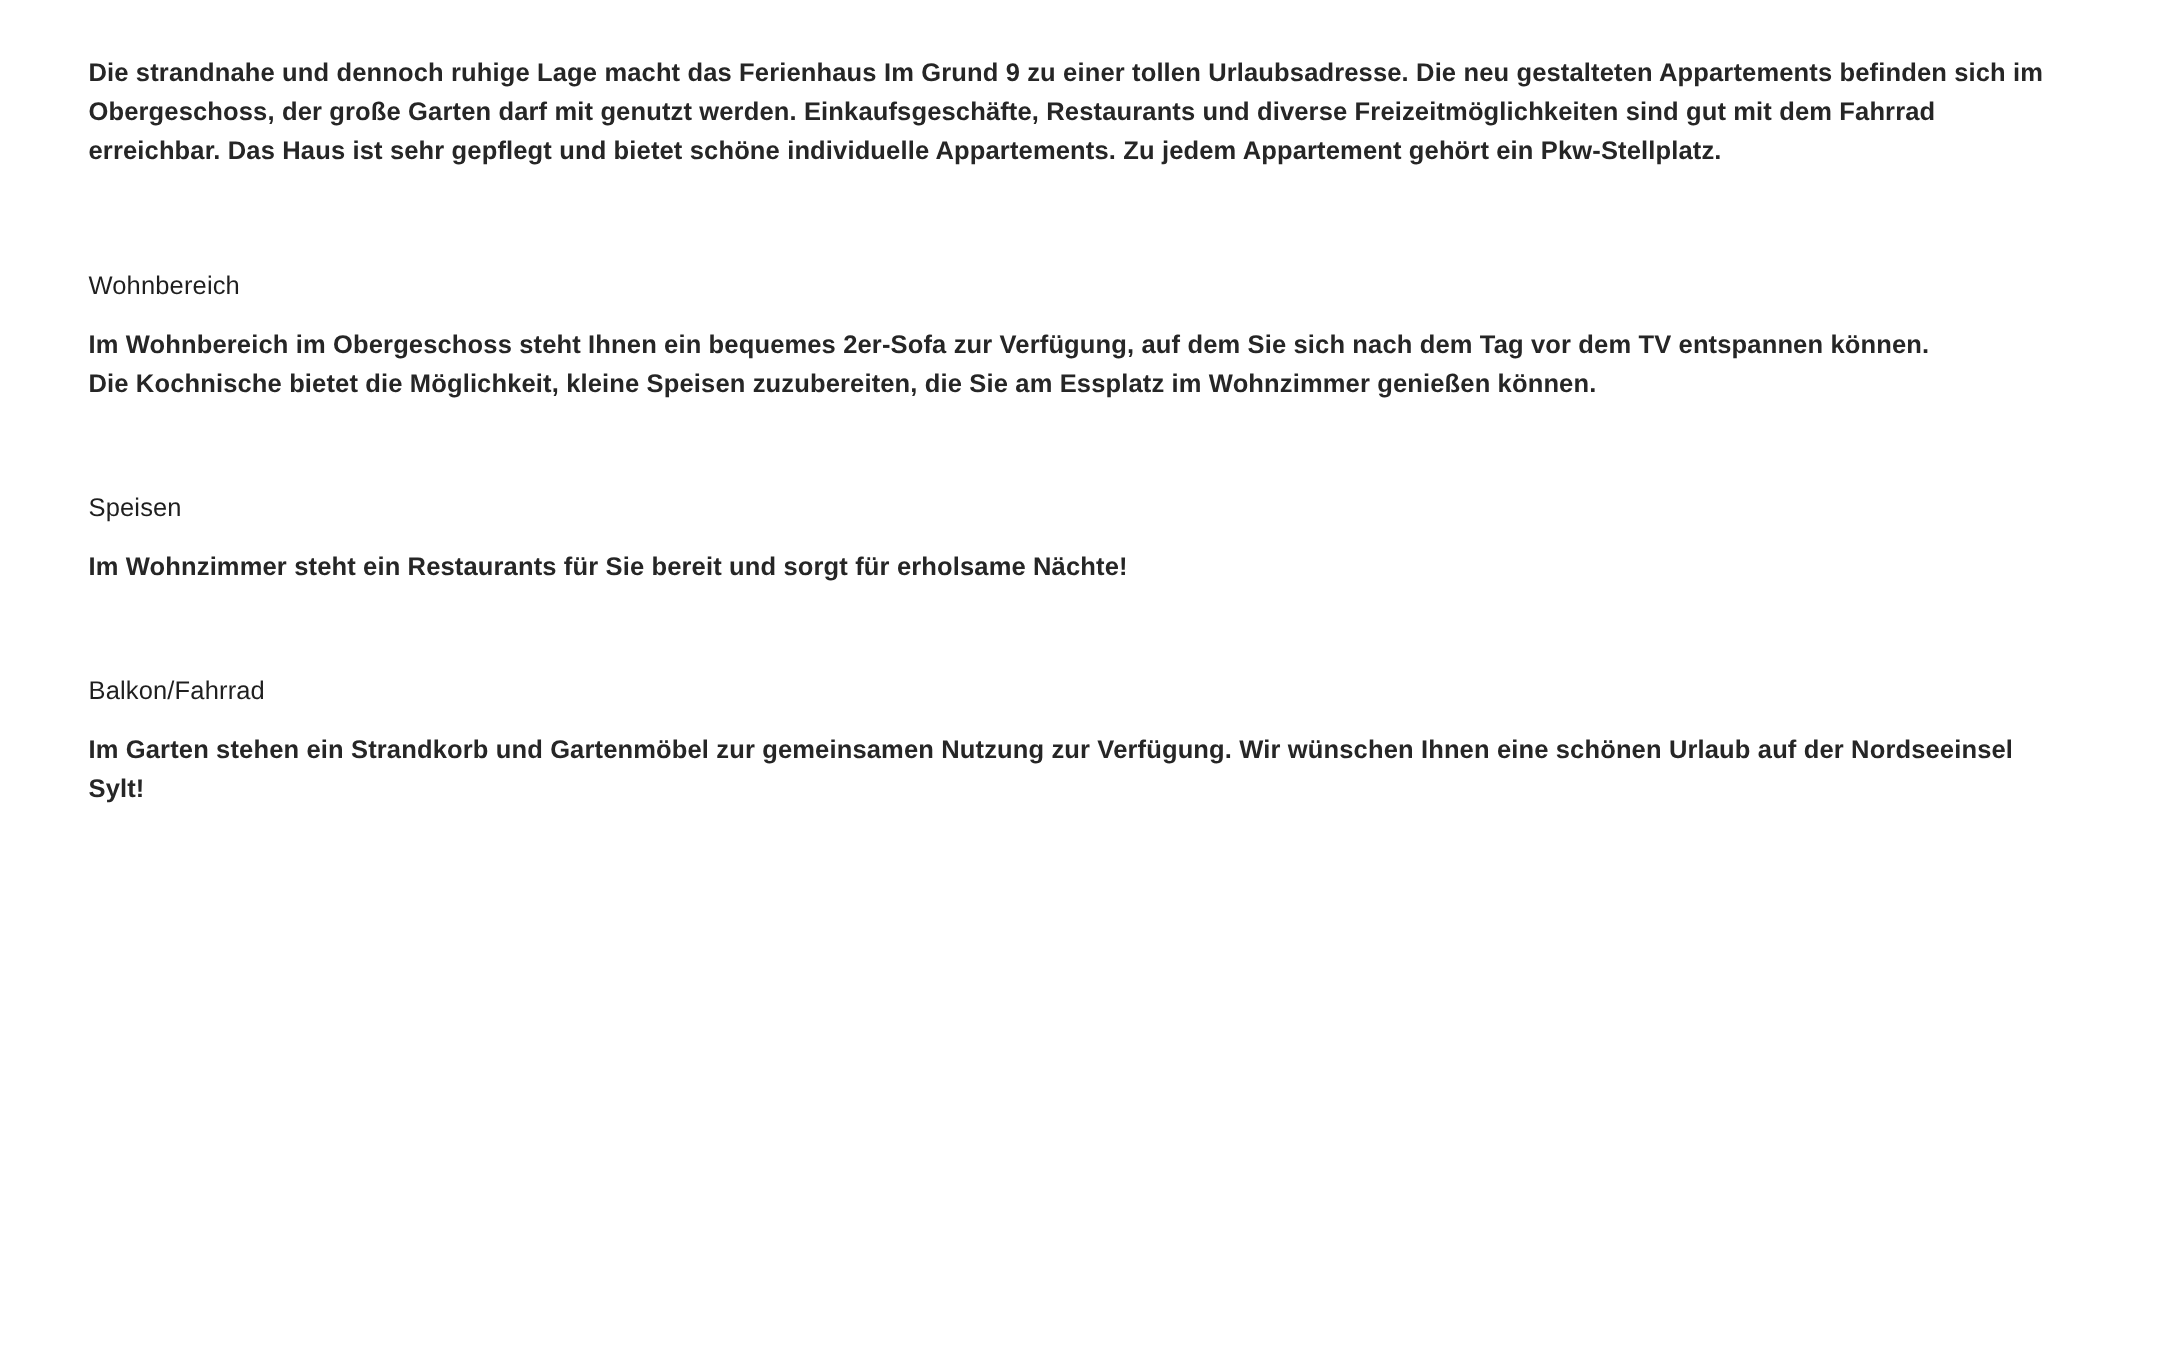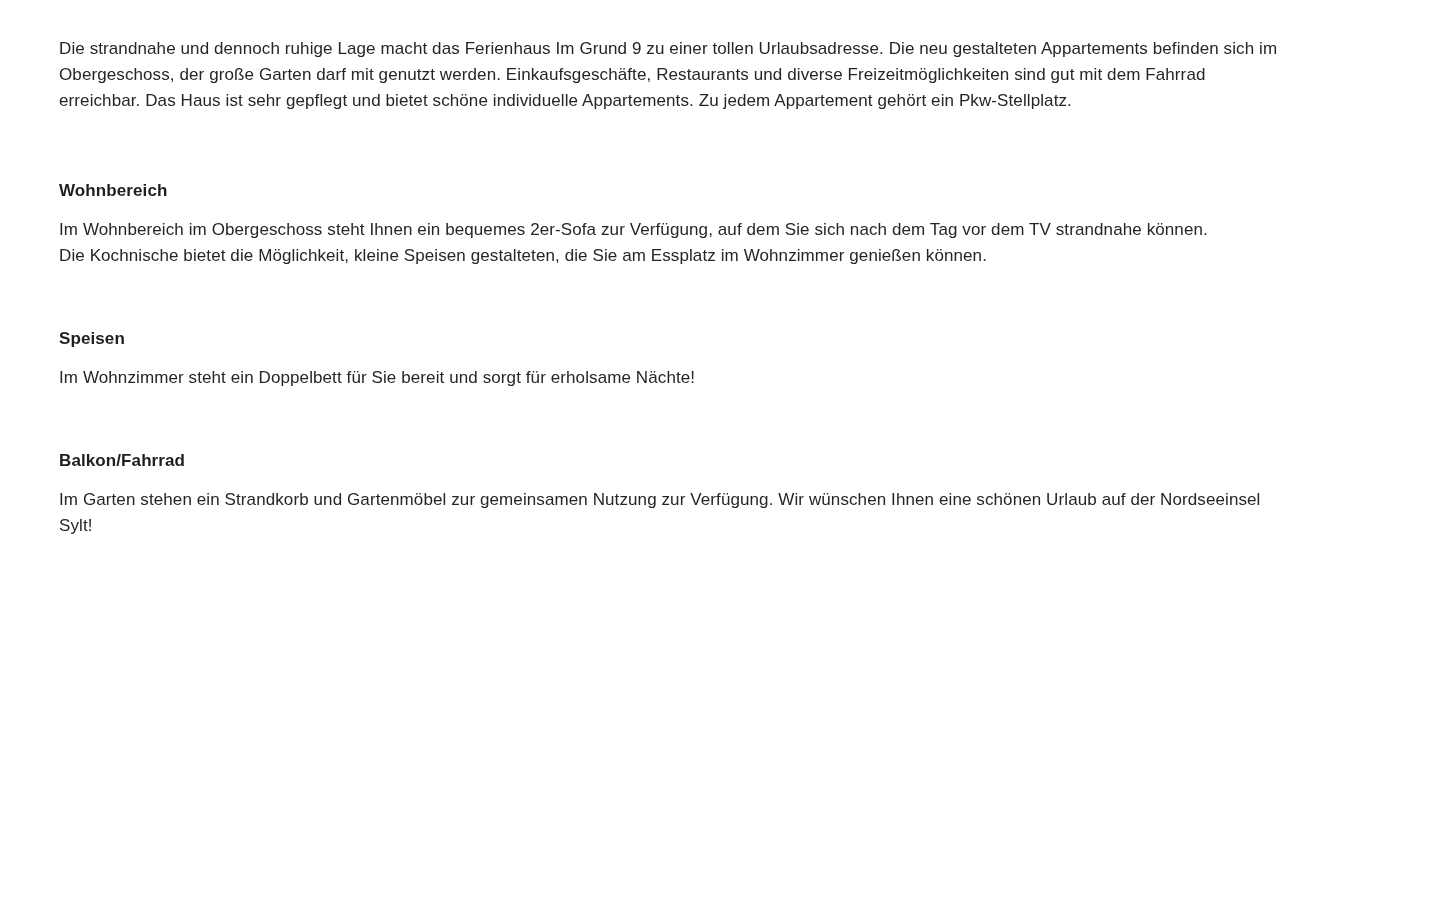--- a/index.html
+++ b/index.html
@@ -17,52 +17,52 @@
   .doc {
     box-sizing: border-box;
     width: 1440px;
     height: 908px;
     padding: 36px 58px 0 59px;
   }
   .para {
     margin: 0;
     font-size: 17px;
     line-height: 26px;
-    font-weight: 400;
+    font-weight: 700;
     white-space: pre-line;
     letter-spacing: 0.1px;
   }
   .section-heading {
     margin: 57px 0 13px 0;
     font-size: 17px;
     line-height: 26px;
-    font-weight: 700;
+    font-weight: 400;
     color: #1f1f1f;
     white-space: pre-line;
     letter-spacing: 0.1px;
   }
   .section-heading.first {
     margin-top: 64px;
   }
 </style>
 </head>
 <body>
 
 <div class="doc">
 
   <p class="para">Die strandnahe und dennoch ruhige Lage macht das Ferienhaus Im Grund 9 zu einer tollen Urlaubsadresse. Die neu gestalteten Appartements befinden sich im
 Obergeschoss, der große Garten darf mit genutzt werden. Einkaufsgeschäfte, Restaurants und diverse Freizeitmöglichkeiten sind gut mit dem Fahrrad
 erreichbar. Das Haus ist sehr gepflegt und bietet schöne individuelle Appartements. Zu jedem Appartement gehört ein Pkw-Stellplatz.</p>
 
   <h2 class="section-heading first">Wohnbereich</h2>
-  <p class="para">Im Wohnbereich im Obergeschoss steht Ihnen ein bequemes 2er-Sofa zur Verfügung, auf dem Sie sich nach dem Tag vor dem TV strandnahe können.</p>
+  <p class="para">Im Wohnbereich im Obergeschoss steht Ihnen ein bequemes 2er-Sofa zur Verfügung, auf dem Sie sich nach dem Tag vor dem TV entspannen können.</p>
 
-  <p class="para">Die Kochnische bietet die Möglichkeit, kleine Speisen gestalteten, die Sie am Essplatz im Wohnzimmer genießen können.</p>
+  <p class="para">Die Kochnische bietet die Möglichkeit, kleine Speisen zuzubereiten, die Sie am Essplatz im Wohnzimmer genießen können.</p>
 
   <h2 class="section-heading">Speisen</h2>
-  <p class="para">Im Wohnzimmer steht ein Doppelbett für Sie bereit und sorgt für erholsame Nächte!</p>
+  <p class="para">Im Wohnzimmer steht ein Restaurants für Sie bereit und sorgt für erholsame Nächte!</p>
 
 
   <h2 class="section-heading">Balkon/Fahrrad</h2>
   <p class="para">Im Garten stehen ein Strandkorb und Gartenmöbel zur gemeinsamen Nutzung zur Verfügung. Wir wünschen Ihnen eine schönen Urlaub auf der Nordseeinsel
 Sylt!</p>
 
 </div>
 
 </body></html>

